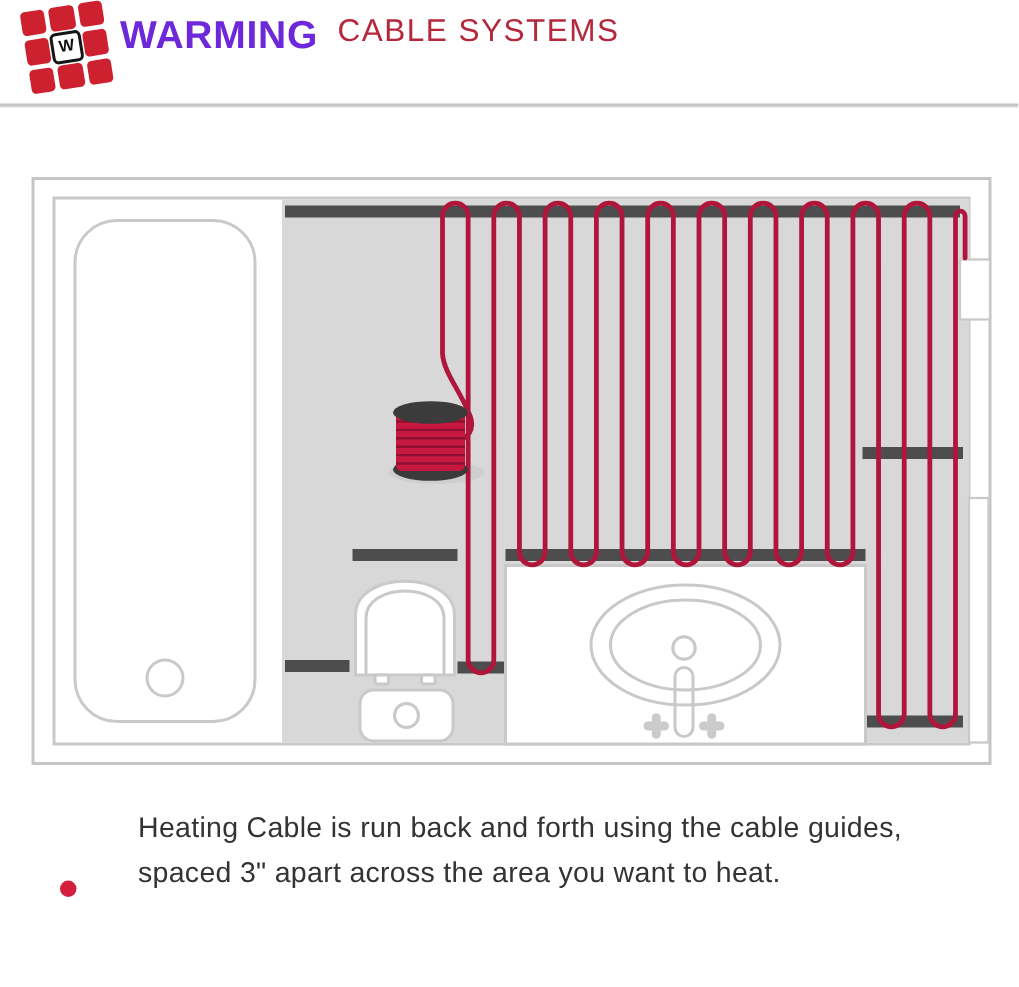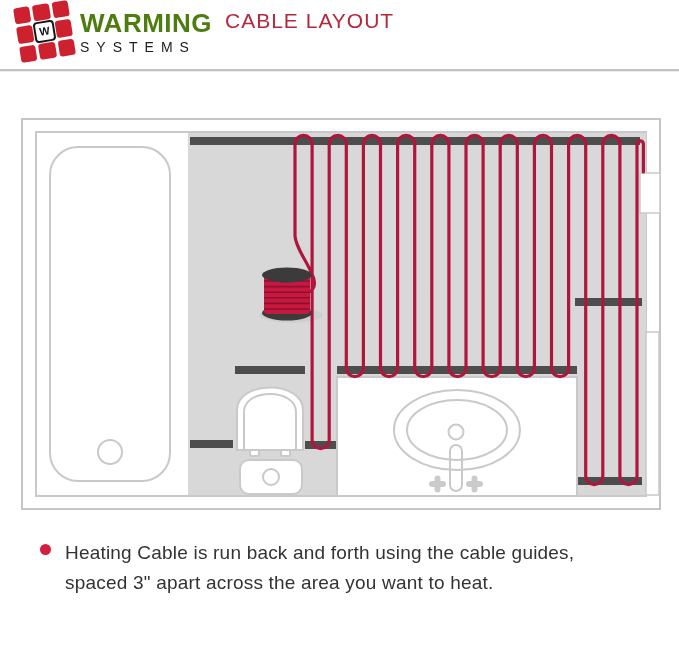--- a/index.html
+++ b/index.html
@@ -8,33 +8,33 @@
 
   
   .logo-mark{position:absolute;left:17px;top:4px;width:55px;height:55px;
              transform:rotate(-9deg);display:grid;
              grid-template-columns:repeat(3,1fr);grid-template-rows:repeat(3,1fr);gap:3px;}
   .tile{background:#ce2130;border-radius:3px;}
   .tile-w{background:#fff;border:2.5px solid #161616;border-radius:4px;margin:-2px;
           display:flex;align-items:center;justify-content:center;
           font-size:11px;font-weight:700;color:#111;z-index:2;}
   .brand{position:absolute;left:80px;top:9px;width:130px;}
-  .brand-top{font-size:26px;font-weight:800;letter-spacing:.5px;color:#4d7c0f;line-height:28px;}
+  .brand-top{font-size:26px;font-weight:800;letter-spacing:.5px;color:#6d28d9;line-height:28px;}
   .brand-bottom{font-size:14px;font-weight:400;letter-spacing:7px;color:#1c1c1c;line-height:18px;margin-top:1px;}
   .titles{position:absolute;left:225px;top:7px;}
   .title-1{font-size:21px;font-weight:500;letter-spacing:1px;color:#2b2b2b;line-height:28px;}
   .title-2{font-size:21px;font-weight:500;letter-spacing:1px;color:#b5283c;line-height:28px;}
   .divider{position:absolute;left:0;top:69px;width:679px;height:2px;background:#c3c3c3;
            border-bottom:1px solid #ececec;}
 
   
   #diagram{position:absolute;left:0;top:108px;}
 
   
-  .footnote{position:absolute;left:40px;top:538px;width:610px;display:flex;align-items:flex-start;}
+  .footnote{position:absolute;left:40px;top:538px;width:610px;display:flex;align-items:flex-end;gap:27px;}
   .bullet{width:11px;height:11px;border-radius:50%;background:#d3203f;margin-top:6px;flex:0 0 auto;}
   .foot-text{margin-left:14px;font-size:19px;color:#333;line-height:30px;letter-spacing:.2px;}
 </style>
 </head>
 <body>
 
 <div id="page">
 
   <div class="logo-mark">
     <div class="tile"></div>
@@ -45,25 +45,24 @@
       <span>W</span>
     </div>
     <div class="tile"></div>
     <div class="tile"></div>
     <div class="tile"></div>
     <div class="tile"></div>
   </div>
 
   <div class="brand">
     <div class="brand-top">WARMING</div>
-    <div class="brand-bottom">SYSTEMS</div>
   </div>
 
   <div class="titles">
-    <div class="title-2">CABLE LAYOUT</div>
+    <div class="title-2">CABLE SYSTEMS</div>
   </div>
 
   <div class="divider"></div>
 
   <svg id="diagram" width="679" height="412" viewBox="0 0 679 412">
 
     <rect x="22" y="11" width="638" height="390" fill="#ffffff" stroke="#c5c5c5" stroke-width="2"></rect>
 
     <rect x="36" y="24" width="610" height="364" fill="#ffffff" stroke="#c9c9c9" stroke-width="2"></rect>
 

